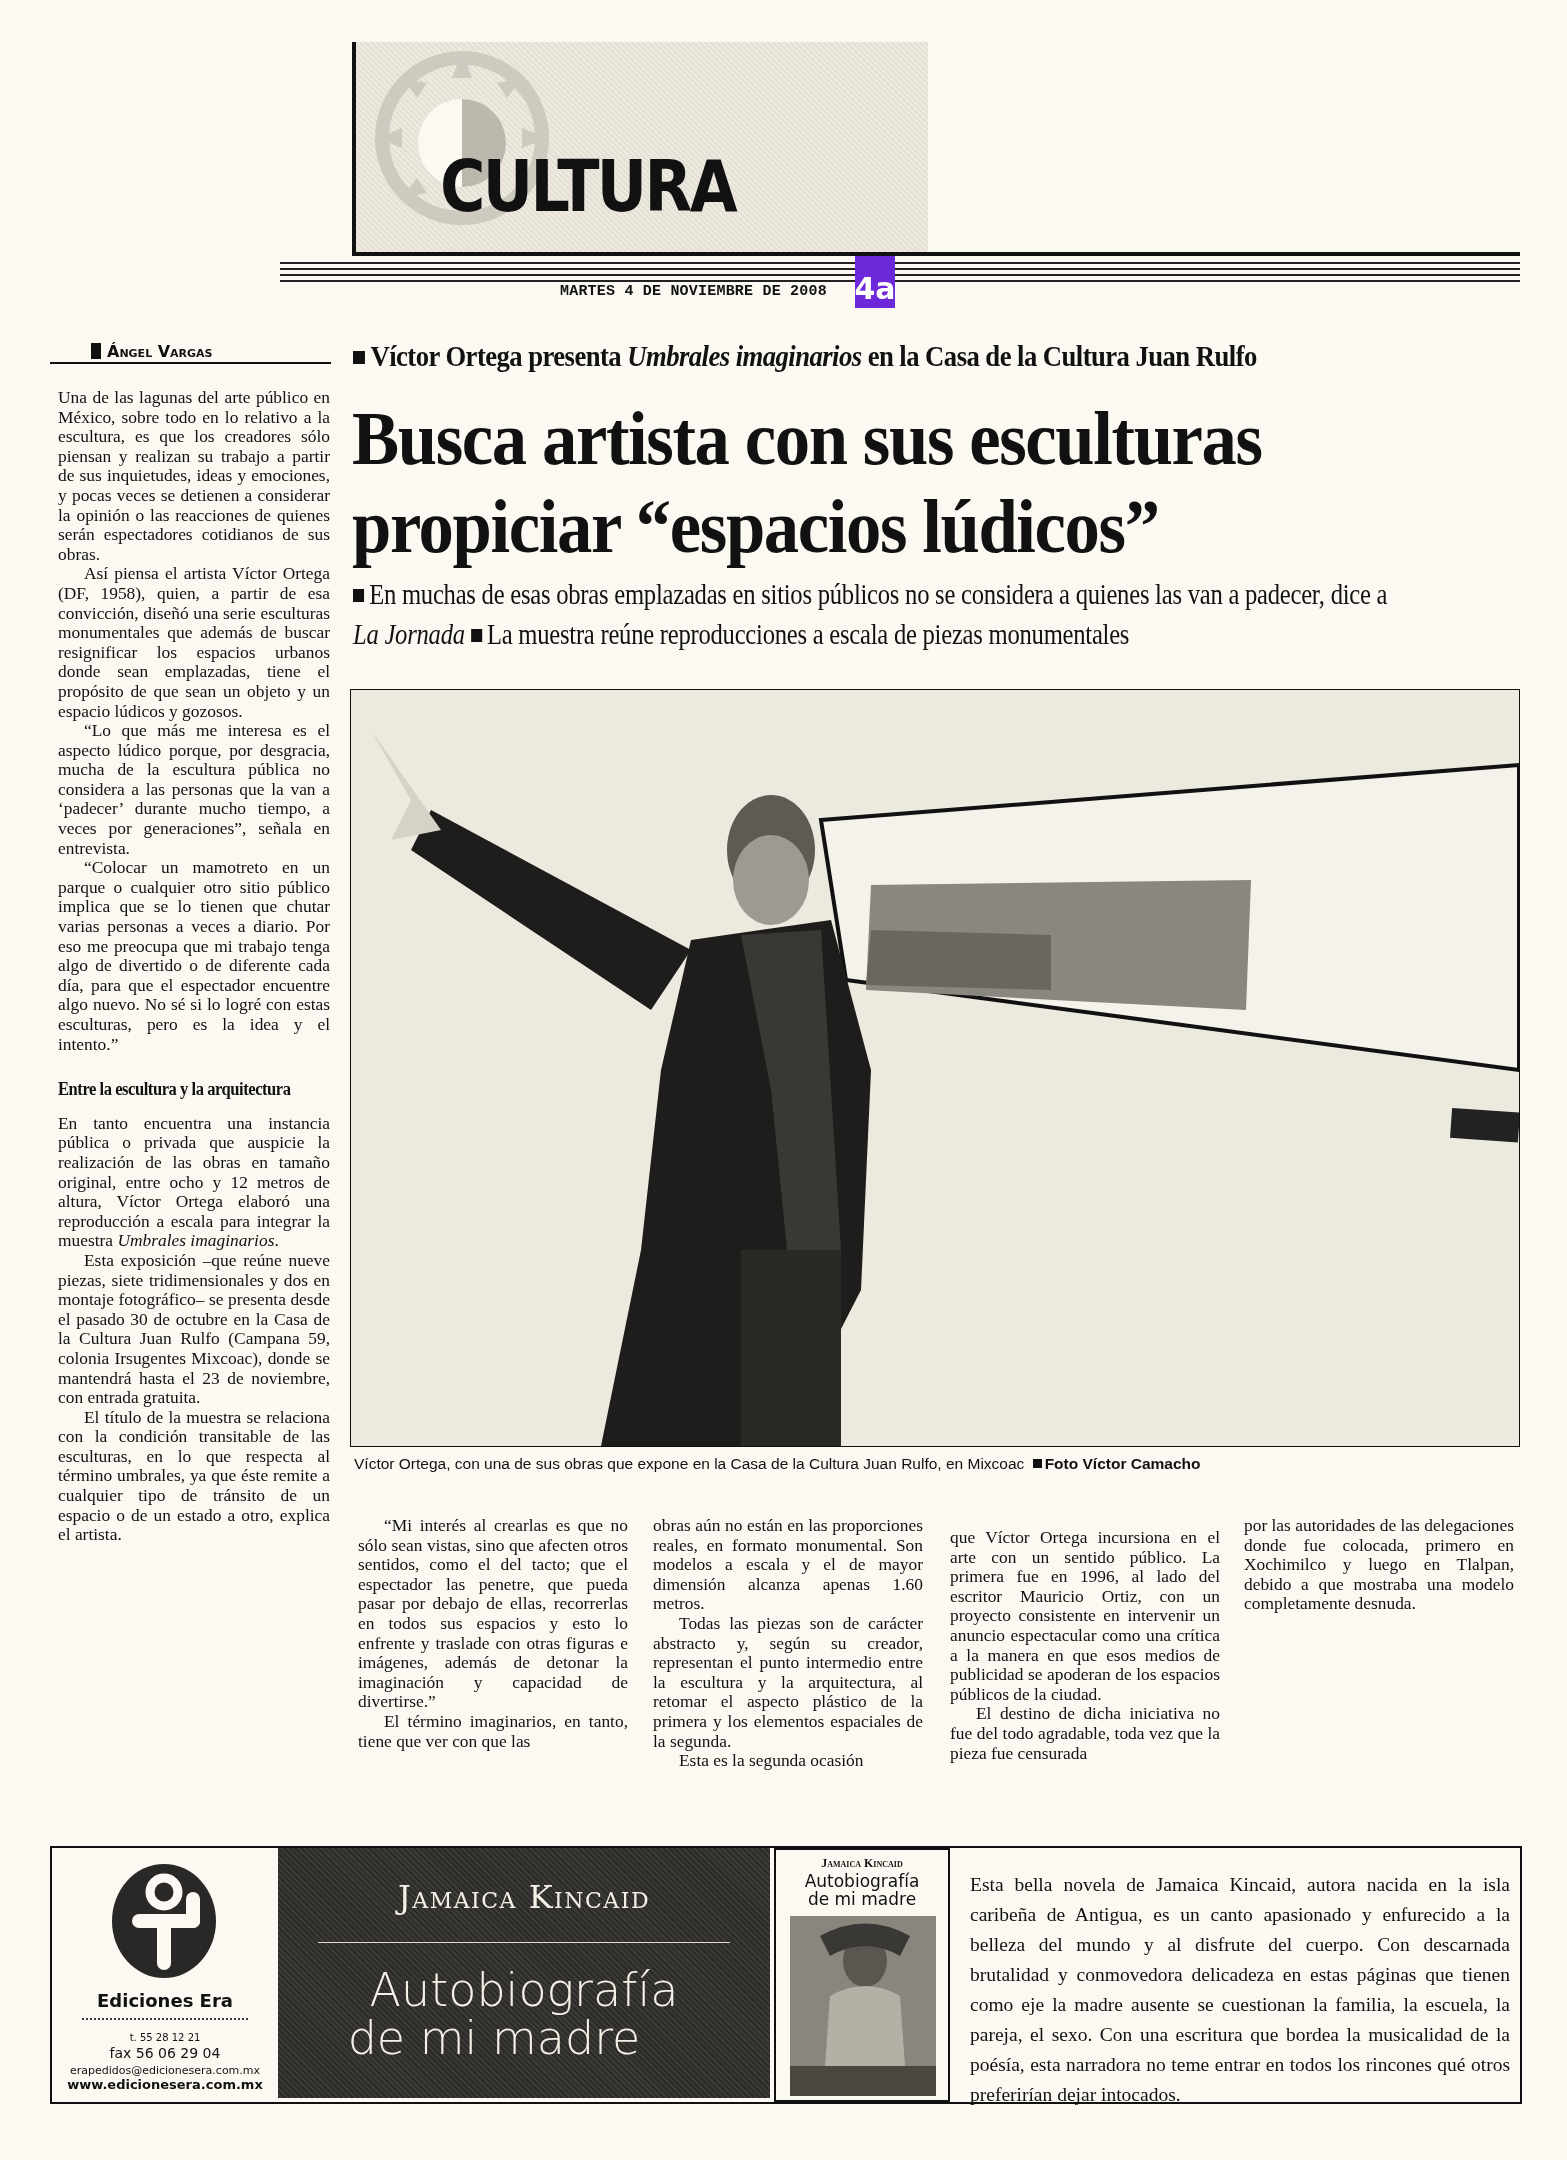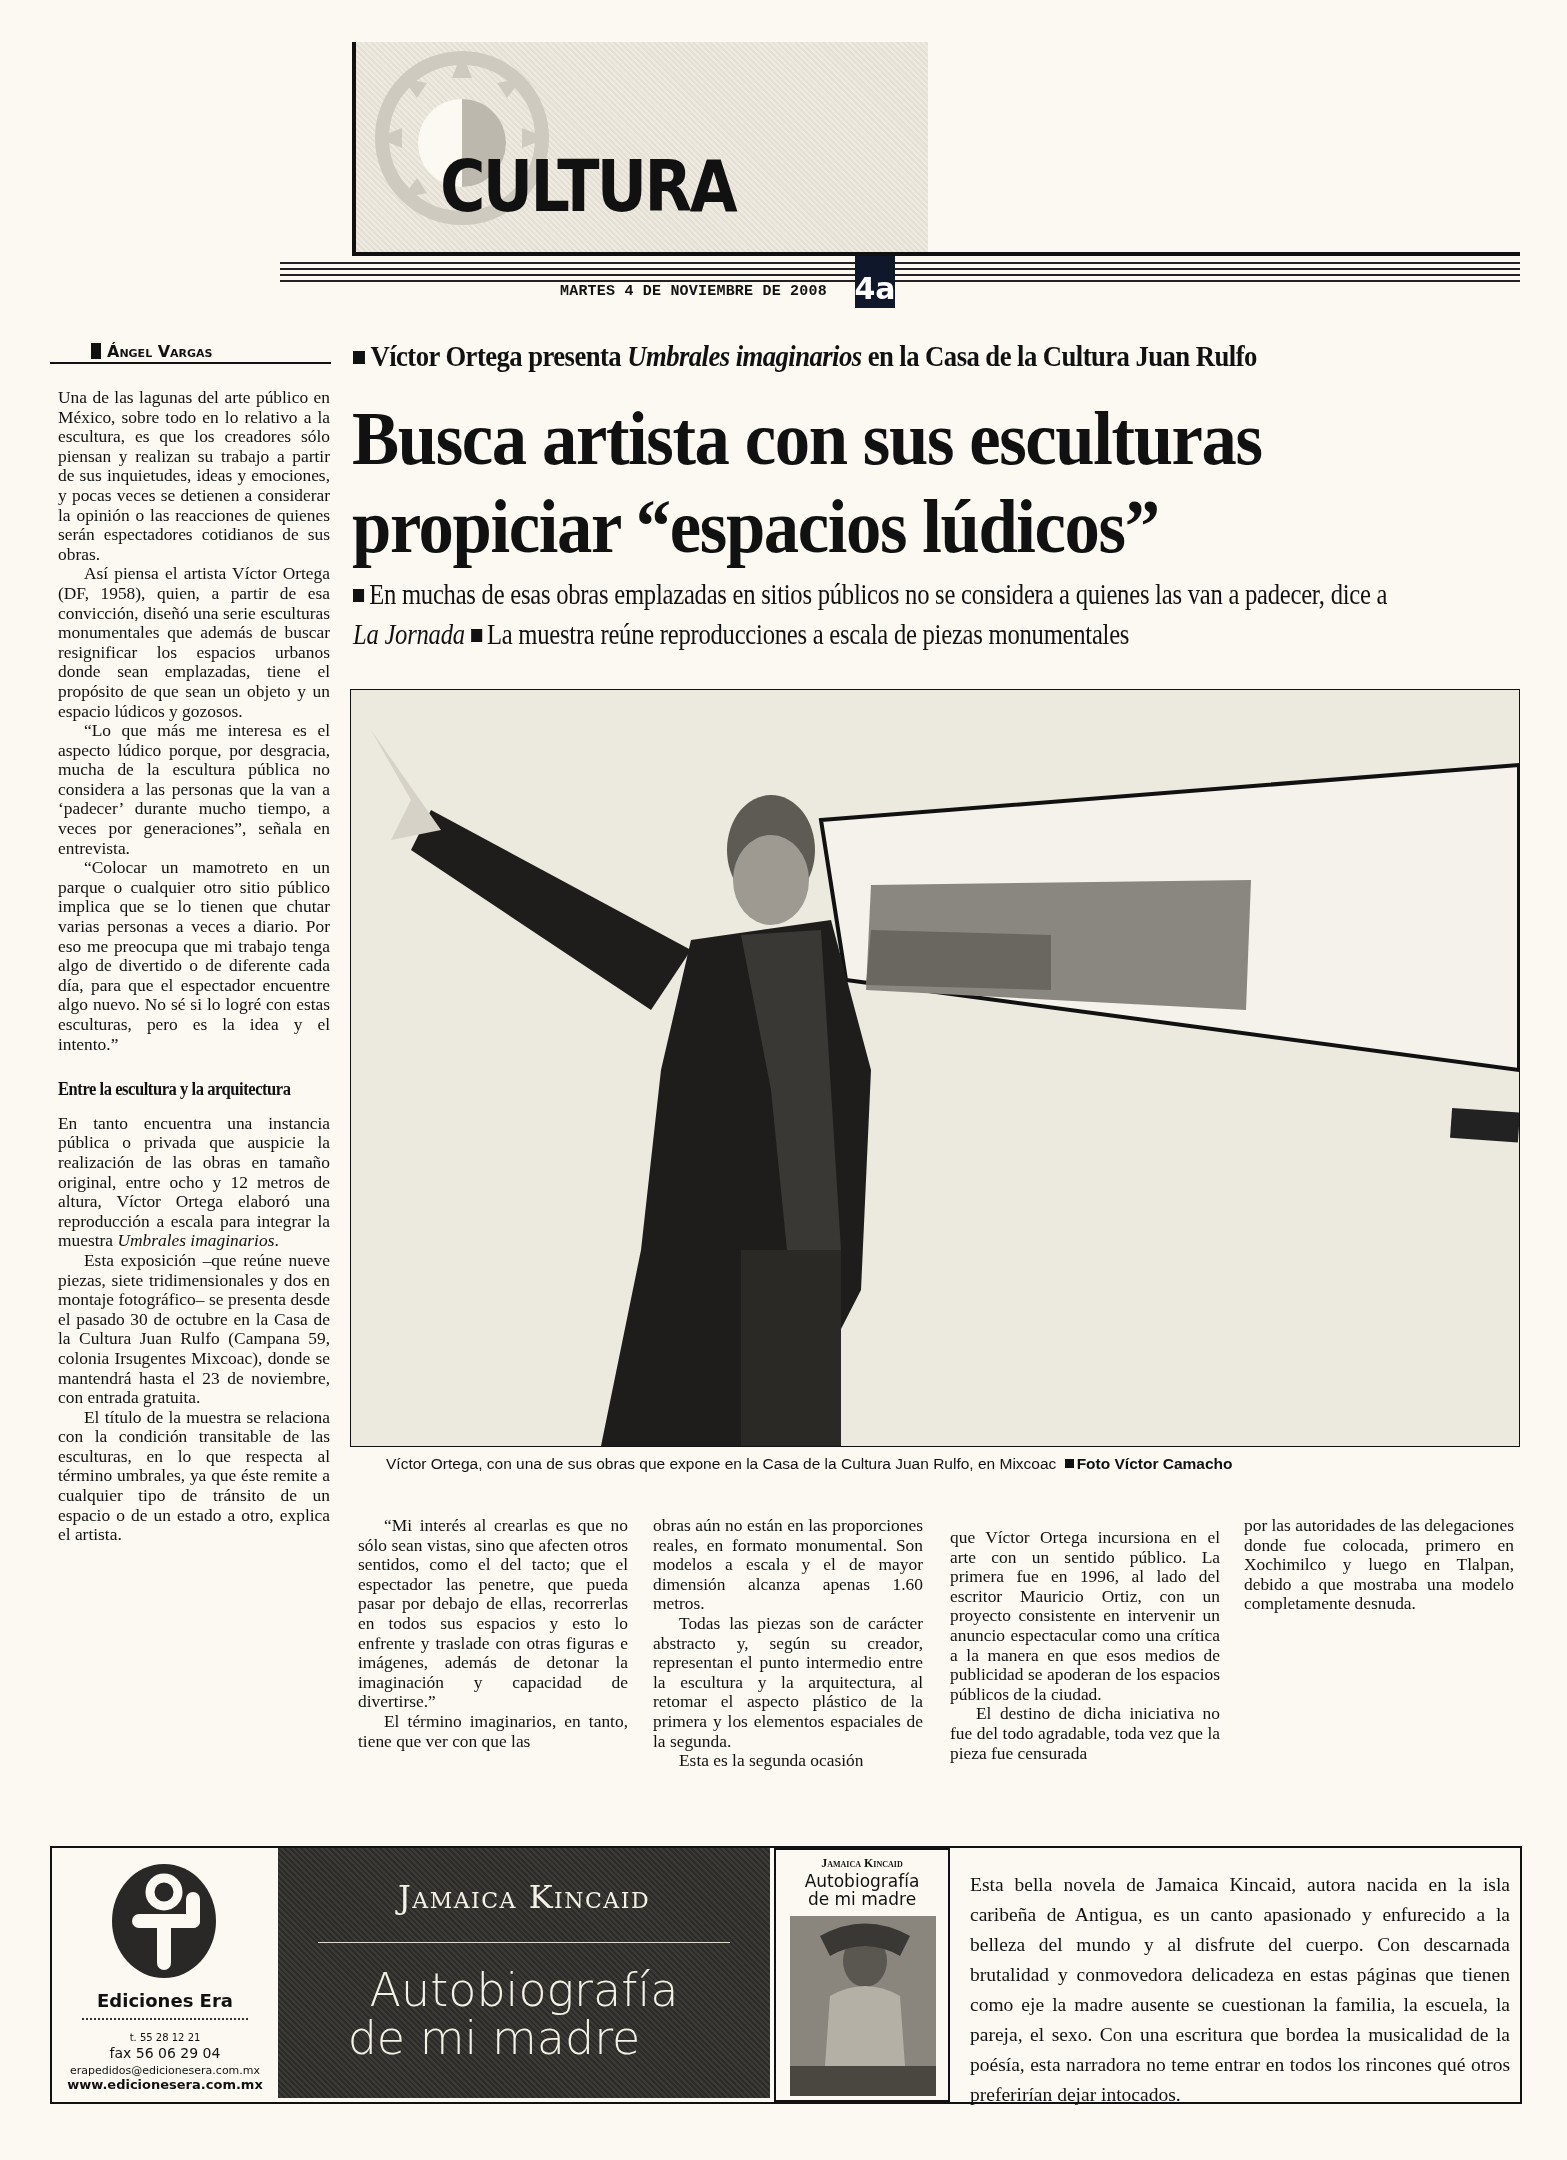--- a/index.html
+++ b/index.html
@@ -22,21 +22,21 @@
   .mast-title {
     left: 440px; top: 150px;
     font-family: "DejaVu Sans", sans-serif; font-weight: bold;
     font-size: 72px; letter-spacing: -3px; transform: scaleX(0.86); transform-origin: left top;
     color: #111; line-height: 1;
   }
   .mast-rule-top { left: 352px; top: 252px; width: 1168px; height: 4px; background: #111; }
   .mast-lines { left: 280px; top: 262px; width: 1240px; height: 22px;
     background: repeating-linear-gradient(180deg, #222 0 2px, transparent 2px 6px); }
   .page-badge {
-    left: 855px; top: 256px; width: 40px; height: 50px; background: #0f172a; color: #fff;
+    left: 855px; top: 256px; width: 40px; height: 50px; background: #6d28d9; color: #fff;
     font-family: "DejaVu Sans", sans-serif; font-weight: bold; font-size: 30px;
     display: flex; align-items: flex-end; justify-content: center; padding-bottom: 2px;
   }
   .mast-date {
     left: 560px; top: 283px; font-family: Liberation Mono, monospace; font-weight: bold;
     font-size: 15px; letter-spacing: 0.2px;
   }
 
   
   .byline {
@@ -75,21 +75,20 @@
   }
 
   
   .photo {
     left: 350px; top: 689px; width: 1168px; height: 756px;
     border: 1.5px solid #111; background: #eeebe2; overflow: hidden;
   }
   .caption {
     left: 354px; top: 1455px; font-family: "Liberation Sans", sans-serif; font-size: 15.5px;
     white-space: nowrap;
-    margin-left: 32px;
   }
   .caption b { font-weight: bold; }
 
   
   .ad { left: 50px; top: 1846px; width: 1468px; height: 254px; border: 2px solid #111; background: #fbf9f1; }
   .ad-logo { left: 52px; top: 1848px; width: 226px; height: 250px; border-right: 1px solid #111; }
   .ad-dark { left: 278px; top: 1848px; width: 492px; height: 250px;
     background: repeating-linear-gradient(45deg, #2d2b28 0 2px, #3c3a36 2px 4px); color: #f4f1e6; }
   .ad-cover { left: 774px; top: 1848px; width: 172px; height: 250px; border: 2px solid #111; background: #fbf9f1; }
   .ad-text { left: 970px; top: 1870px; width: 540px; font-size: 19.5px; line-height: 30px; text-align: justify; }

